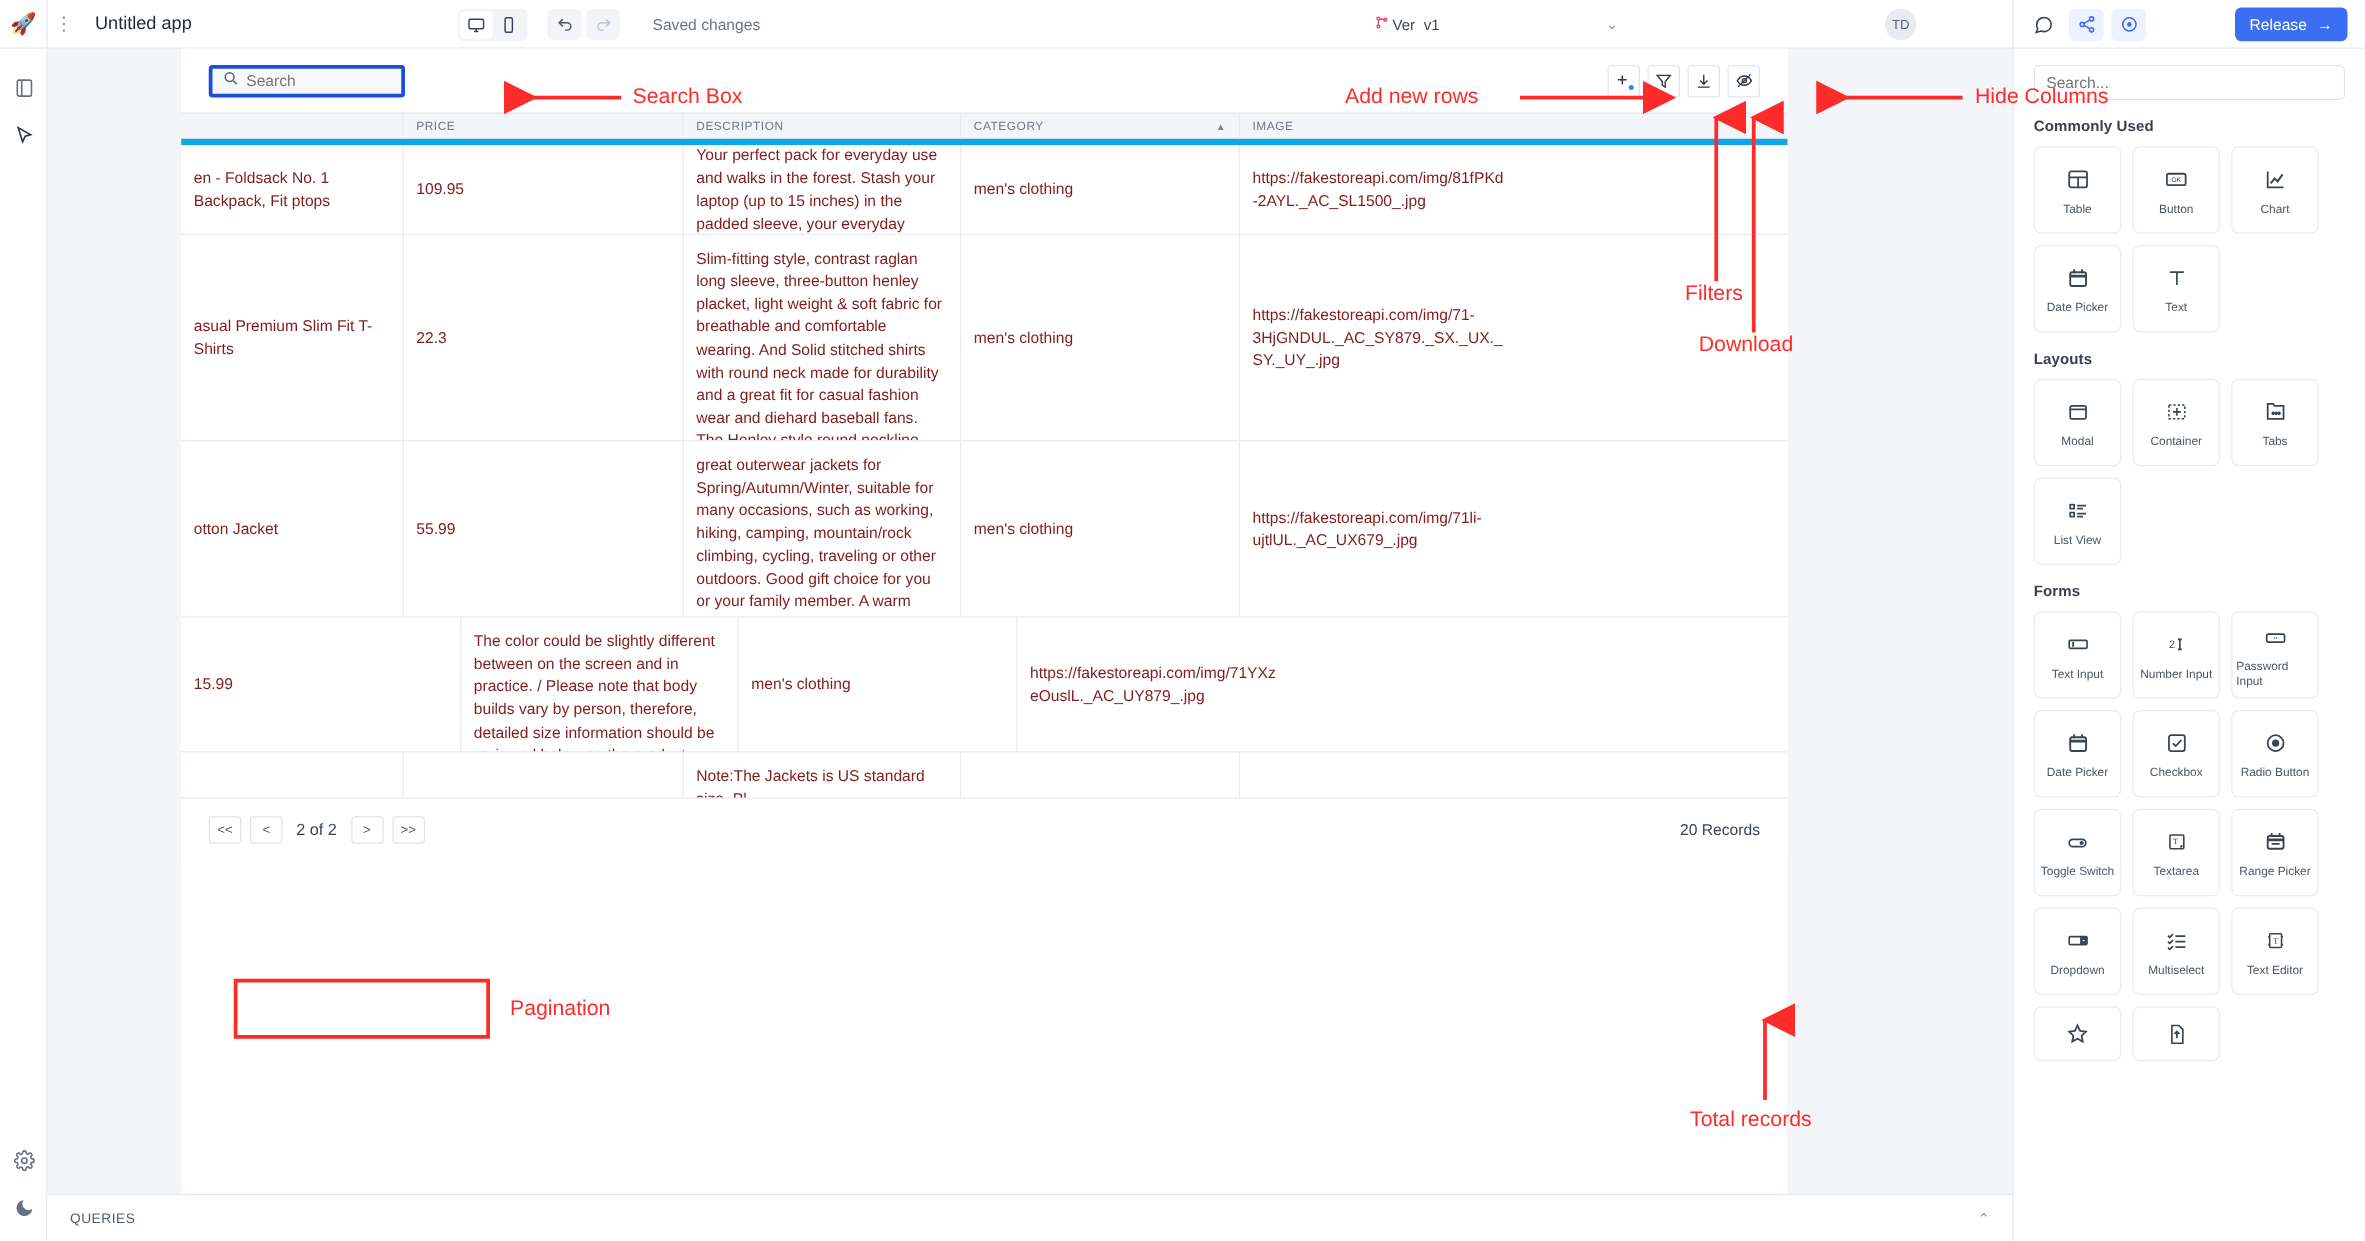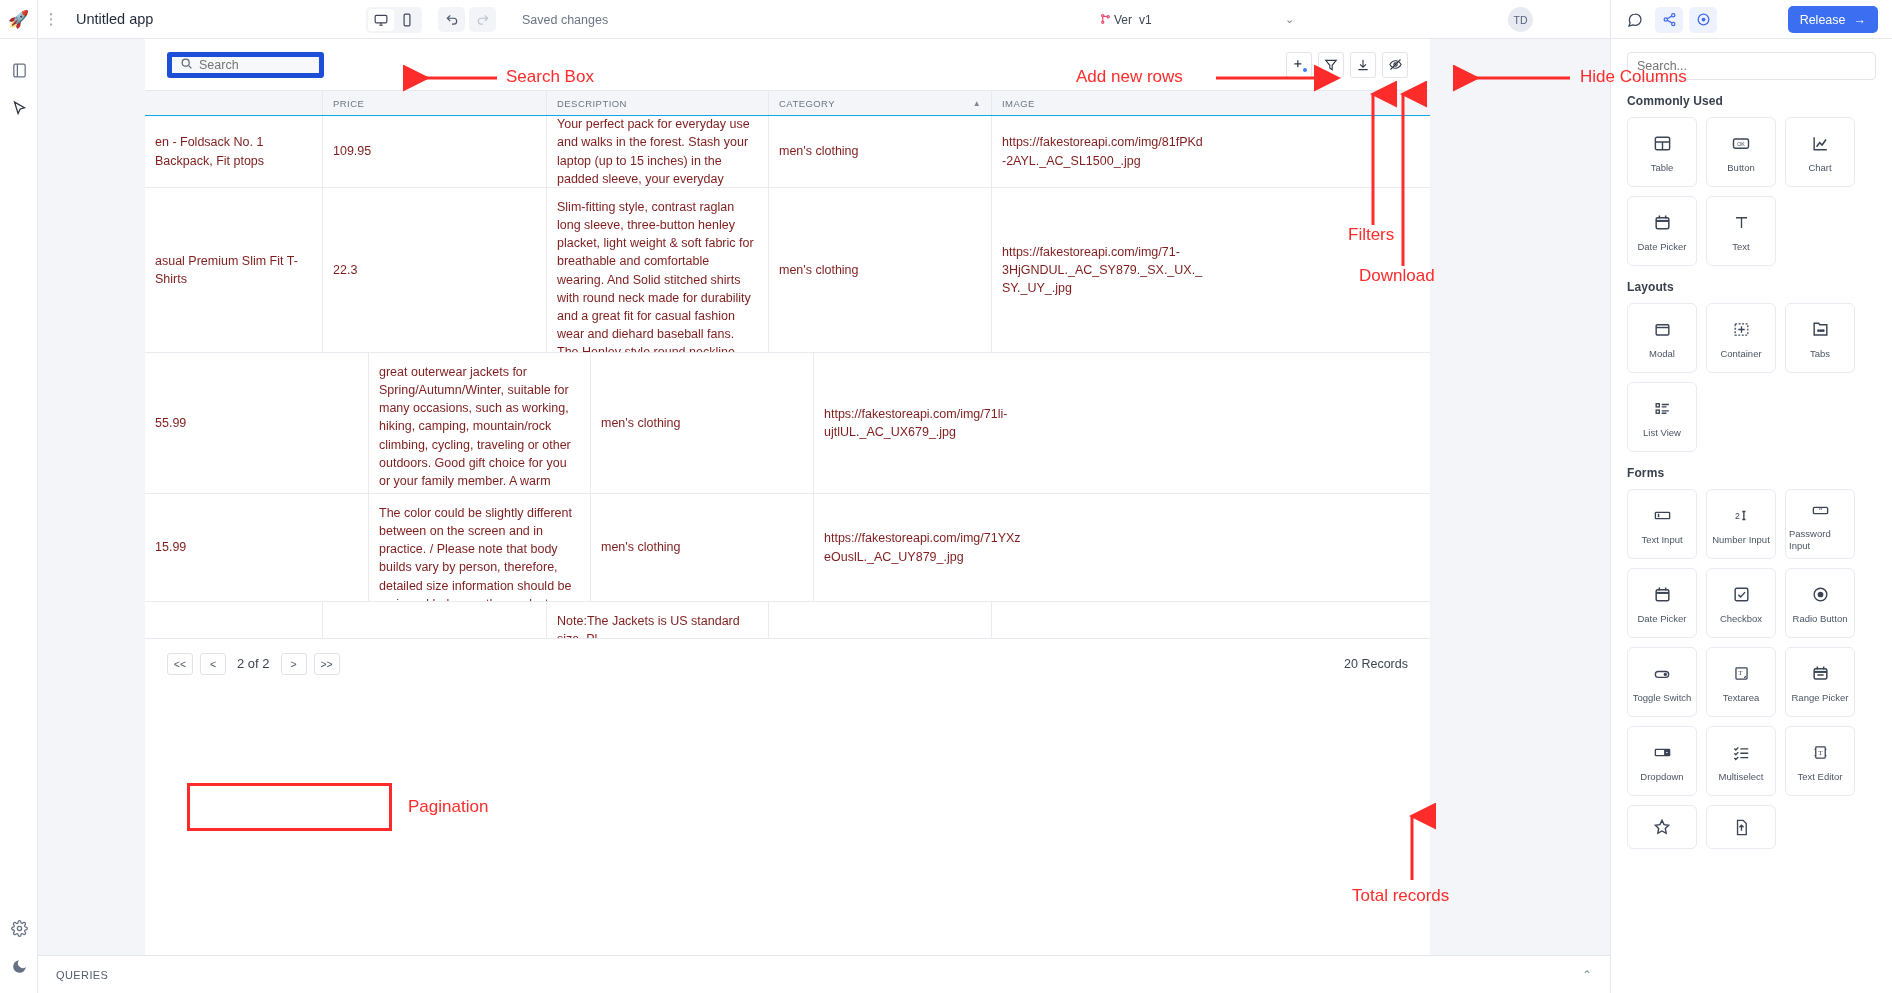--- a/index.html
+++ b/index.html
@@ -107,37 +107,37 @@
   
   .tbl-widget {
     position: absolute; left: 20px; top: 8px; width: 1285px; height: 650px;
     background: #fff; border: 1px solid #e3e7ee; border-radius: 4px;
   }
   .tbl-toolbar {
     height: 51px; display: flex; align-items: center; padding: 0 12px;
     background: #fff;
   }
   .search-box {
-    width: 157px; height: 26px; border: 5px solid #1d4ed8; border-radius: 3px;
+    width: 157px; height: 26px; border: 3px solid #1d4ed8; border-radius: 3px;
     background: #f7f8fa; display: flex; align-items: center; padding: 0 8px; gap: 6px;
   }
   .search-box input {
     border: none; outline: none; background: transparent; font-size: 12.5px;
     color: #717b8c; width: 100%; font-family: "Liberation Sans", sans-serif;
   }
   .tools { margin-left: auto; display: flex; gap: 6px; }
   .tool {
     width: 26px; height: 26px; border: 1px solid #e1e5eb; border-radius: 3px;
     background: #fff; display: flex; align-items: center; justify-content: center;
     cursor: pointer; color: #2f3845; position: relative;
   }
 
   .thead {
     display: flex; height: 26px; background: #f3f5f9;
-    border-top: 1px solid #e6e9ef; border-bottom: 1px solid #0ea5e9;
+    border-top: 1px solid #e6e9ef; border-bottom: 5px solid #0ea5e9;
   }
   .th {
     font-size: 9.5px; letter-spacing: .45px; color: #6b7585;
     display: flex; align-items: center; padding: 0 10px;
     border-right: 1px solid #e6e9ef; position: relative;
   }
   .th .sortarr { position: absolute; right: 10px; font-size: 8px; color: #7f8896; }
   .c0 { width: 178px; } .c1 { width: 224px; } .c2 { width: 222px; }
   .c3 { width: 223px; } .c4 { width: 223px; }
 
@@ -396,20 +396,23 @@
         <div class="trow" style="height:165px">
           <div class="td c0">
               <span class="cell-pad">asual Premium Slim Fit T-Shirts</span>
             </div>
           <div class="td c1">22.3</div>
           <div class="td c2 top">Slim-fitting style, contrast raglan long sleeve, three-button henley placket, light weight &amp; soft fabric for breathable and comfortable wearing. And Solid stitched shirts with round neck made for durability and a great fit for casual fashion wear and diehard baseball fans. The Henley style round neckline includes a three-button placket.</div>
           <div class="td c3">men's clothing</div>
           <div class="td c4" style="border-right:none">https://fakestoreapi.com/img/71-3HjGNDUL._AC_SY879._SX._UX._SY._UY_.jpg</div>
         </div>
         <div class="trow" style="height:141px">
+          <div class="td c0">
+              <span class="cell-pad">otton Jacket</span>
+            </div>
           <div class="td c1">55.99</div>
           <div class="td c2 top">great outerwear jackets for Spring/Autumn/Winter, suitable for many occasions, such as working, hiking, camping, mountain/rock climbing, cycling, traveling or other outdoors. Good gift choice for you or your family member. A warm hearted love to Father, husband or son in this thanksgiving or Christmas Day.</div>
           <div class="td c3">men's clothing</div>
           <div class="td c4" style="border-right:none">https://fakestoreapi.com/img/71li-ujtlUL._AC_UX679_.jpg</div>
         </div>
         <div class="trow" style="height:108px">
           <div class="td c1">15.99</div>
           <div class="td c2 top">The color could be slightly different between on the screen and in practice. / Please note that body builds vary by person, therefore, detailed size information should be reviewed below on the product description.</div>
           <div class="td c3">men's clothing</div>
           <div class="td c4" style="border-right:none">https://fakestoreapi.com/img/71YXzeOuslL._AC_UY879_.jpg</div>

